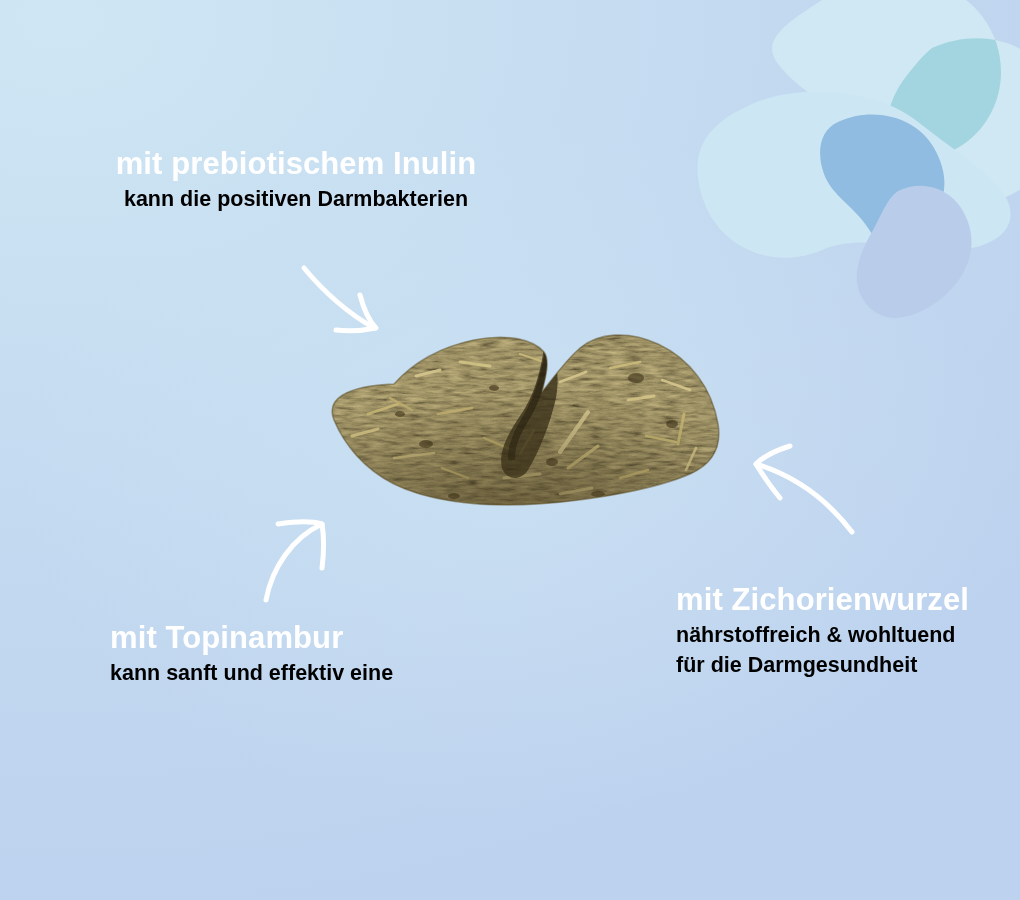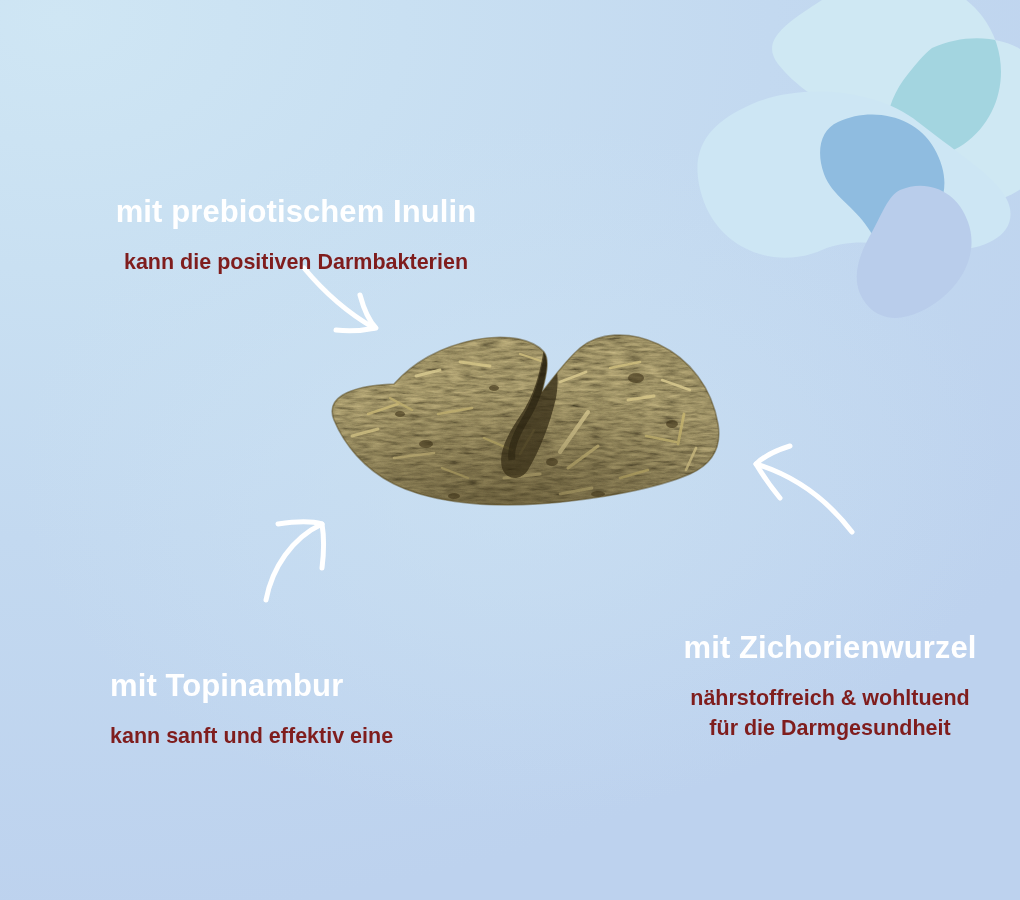--- a/index.html
+++ b/index.html
@@ -59,34 +59,33 @@
 
   
   .callout { position:absolute; }
   .callout .headline {
     color:#ffffff;
     font-size:31px;
     font-weight:bold;
     letter-spacing:.1px;
     line-height:1.18;
     white-space:nowrap;
-    margin-top:48px;
   }
   .callout .sub {
-    color:#7f1d1d;
+    color:#000000;
     font-size:21.5px;
     font-weight:bold;
     line-height:1.42;
-    margin-top:16px;
+    margin-top:1px;
     white-space:nowrap;
   }
 
   #callout-inulin      { left:110px; top:146px; text-align:center; width:372px; }
   #callout-topinambur  { left:110px; top:620px; text-align:left; width:326px; }
-  #callout-zichorie    { left:676px; top:582px; text-align:center; width:308px; }
+  #callout-zichorie    { left:676px; top:582px; text-align:left; width:308px; }
 </style>
 </head>
 <body>
 
 <div id="stage">
 
   <div class="bg"></div>
   <div class="bg-warm"></div>
 
   <svg class="blobs" viewBox="0 0 360 350" aria-hidden="true">

